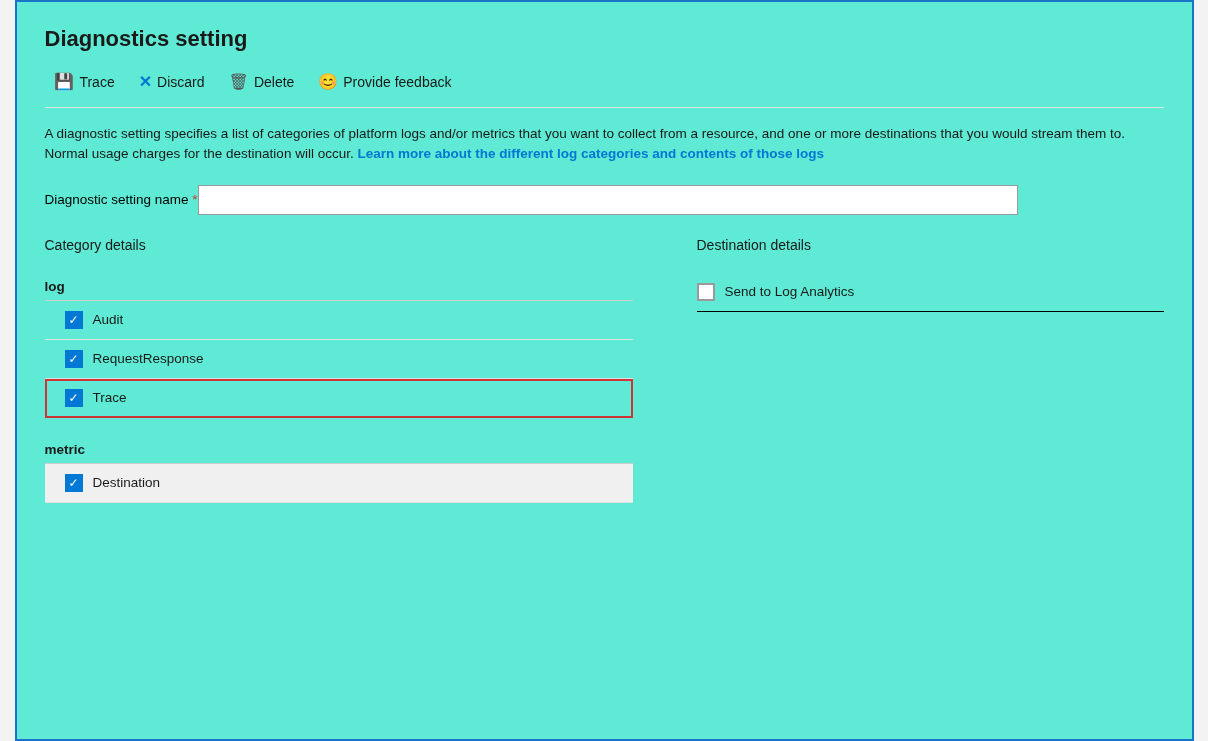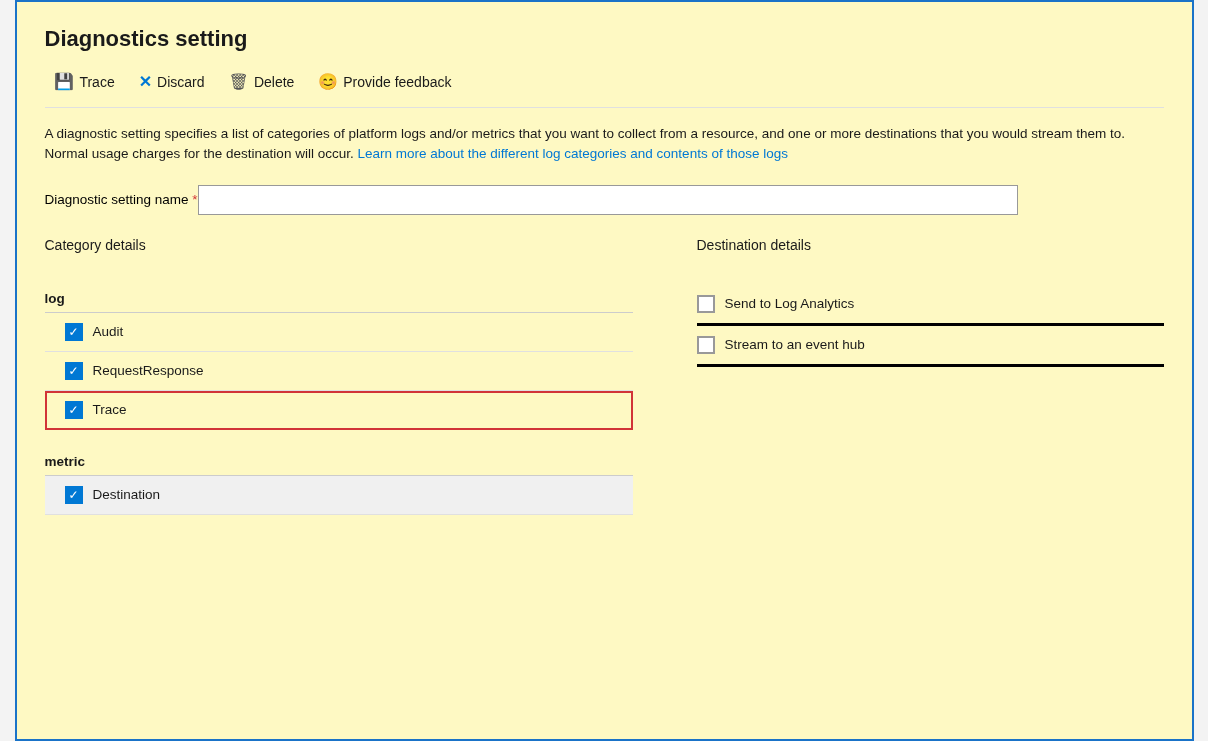--- a/index.html
+++ b/index.html
@@ -8,21 +8,21 @@
       font-size: 14px;
       background: #f3f3f3;
       display: flex;
       justify-content: center;
       align-items: center;
       min-height: 100vh;
     }
     .outer-frame {
       width: 1179px;
       min-height: 741px;
-      background: #fef9c3;
+      background: #5eead4;
       border: 2px solid #1a73c8;
       padding: 0;
       position: relative;
     }
     .content-area {
       padding: 24px 28px 28px 28px;
     }
     h1 {
       font-size: 22px;
       font-weight: 600;
@@ -57,20 +57,21 @@
     .description {
       font-size: 13.5px;
       color: #1a1a1a;
       line-height: 1.5;
       margin-bottom: 20px;
       max-width: 1100px;
     }
     .description a {
       color: #0078d4;
       text-decoration: none;
+      font-weight: bold;
     }
     .setting-name-row {
       display: flex;
       align-items: center;
       margin-bottom: 22px;
     }
     .setting-name-label {
       font-size: 13.5px;
       white-space: nowrap;
     }
@@ -94,21 +95,21 @@
     }
     .right-col {
       flex: 1;
       padding-left: 32px;
       border-left: none;
     }
     .section-title {
       font-size: 14px;
       font-weight: 400;
       color: #1a1a1a;
-      margin-bottom: 32px;
+      margin-bottom: 20px;
     }
     .category-group {
       margin-bottom: 18px;
     }
     .group-label {
       font-size: 13.5px;
       font-weight: 700;
       color: #1a1a1a;
       padding: 6px 0 6px 0;
       border-bottom: 1px solid #ccc;
@@ -158,21 +159,21 @@
     .item-label {
       font-size: 13.5px;
       color: #1a1a1a;
       text-align: right;
     }
     .dest-item {
       display: flex;
       align-items: center;
       gap: 10px;
       padding: 10px 0;
-      border-bottom: 3px solid #000000;
+      border-bottom: 1px solid #000000;
     }
     .dest-label {
       font-size: 13.5px;
       color: #1a1a1a;
     }
   </style>
 </head>
 <body>
 
 <div class="outer-frame">
@@ -254,20 +255,16 @@
 
       <div class="right-col">
         <div class="section-title">Destination details</div>
 
         <div class="dest-item">
           <div class="checkbox-unchecked"></div>
           <span class="dest-label">Send to Log Analytics</span>
         </div>
 
 
-        <div class="dest-item">
-          <div class="checkbox-unchecked"></div>
-          <span class="dest-label">Stream to an event hub</span>
-        </div>
       </div>
     </div>
   </div>
 </div>
 
 </body></html>

